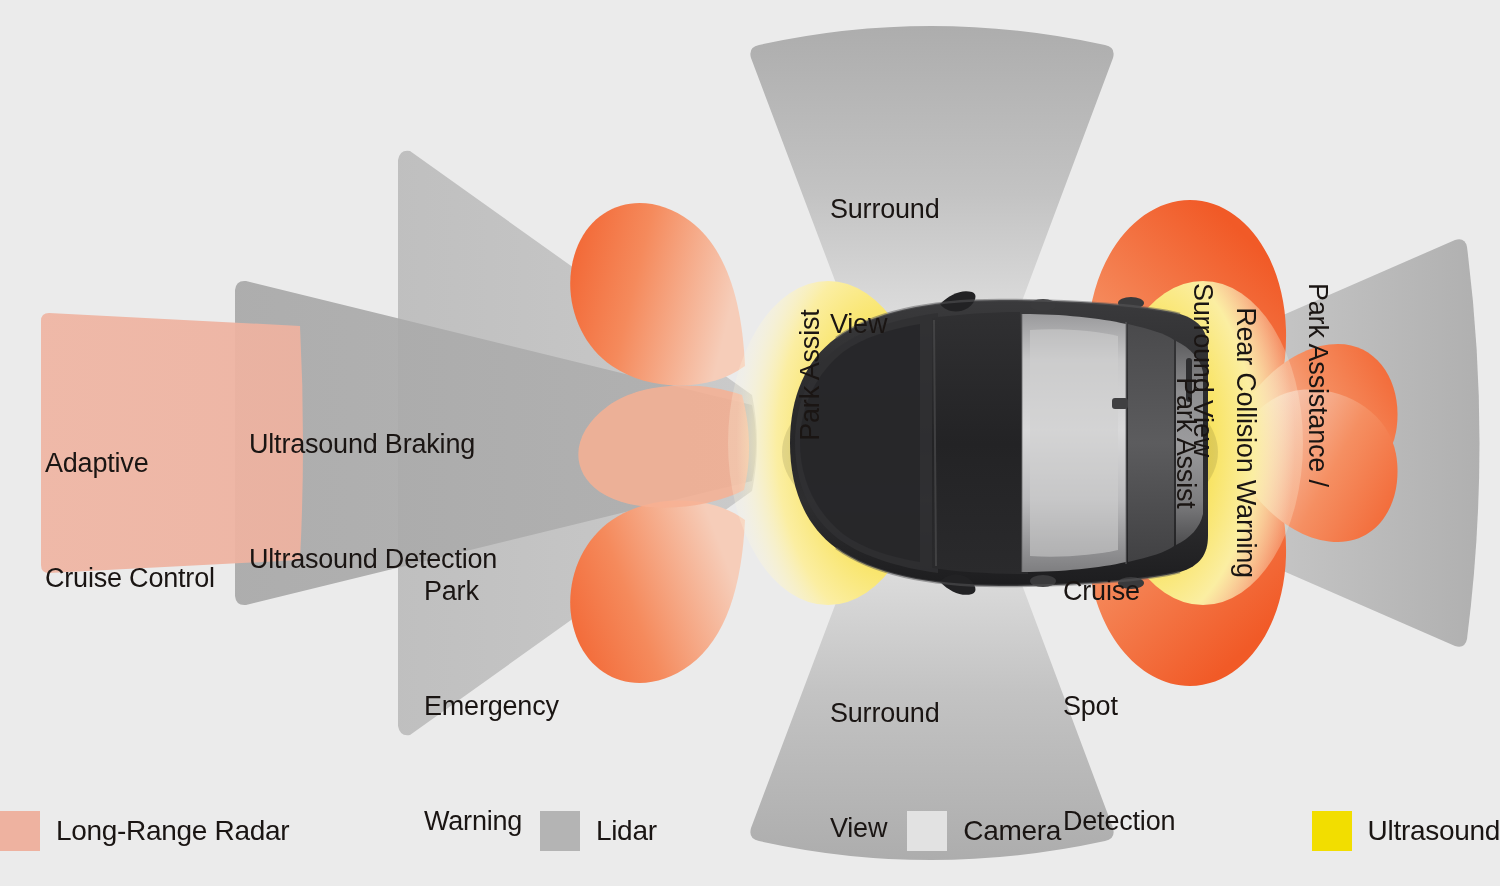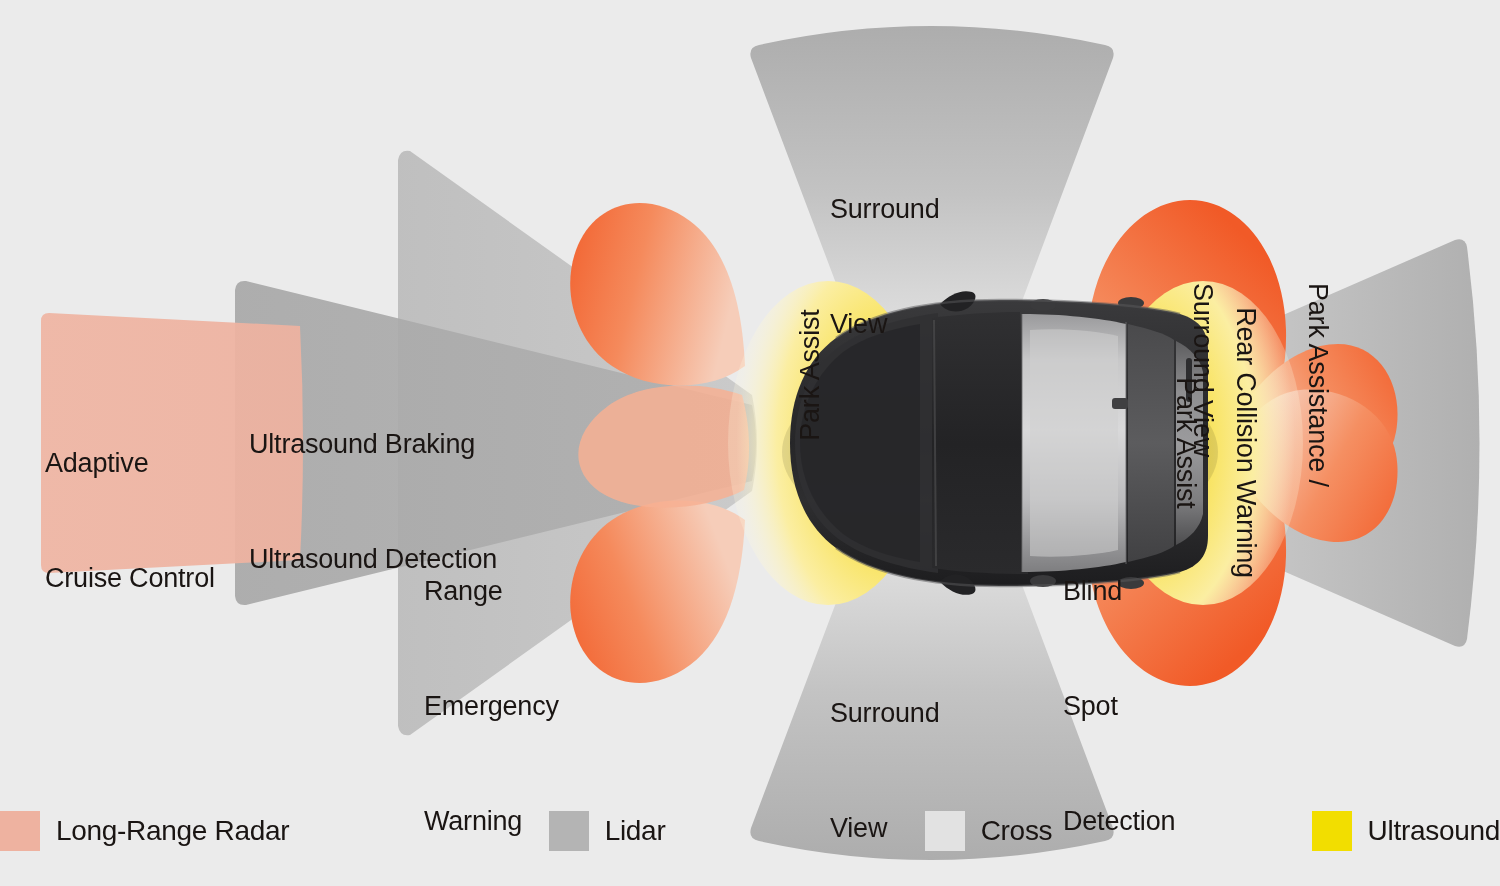--- a/index.html
+++ b/index.html
@@ -334,42 +334,42 @@
     <div>Cruise Control</div>
   </div>
 
   <div class="lbl l" style="left:249px; top:348px; width:250px;">
     <div>Ultrasound Braking</div>
     <div>Ultrasound Detection</div>
   </div>
 
 
   <div class="lbl c" style="left:424px; top:495px; width:150px;">
-    <div>Range</div>
+    <div>Park</div>
     <div>Emergency</div>
     <div>Warning</div>
   </div>
 
 
   <div class="lbl vert-ccw" style="left:753px; top:470px;">
     <span>Park Assist</span>
   </div>
 
   <div class="lbl c" style="left:830px; top:113px; width:200px;">
     <div>Surround</div>
     <div>View</div>
   </div>
 
   <div class="lbl c" style="left:830px; top:617px; width:200px;">
     <div>Surround</div>
     <div>View</div>
   </div>
 
   <div class="lbl c" style="left:1063px; top:495px; width:135px;">
-    <div>Blind</div>
+    <div>Cruise</div>
     <div>Spot</div>
     <div>Detection</div>
   </div>
 
   <div class="lbl vert-cw" style="left:1243px; top:348px;">
     <span>Park Assist</span>
   </div>
 
   <div class="lbl vert-cw" style="left:1303px; top:278px;">
     <span>Rear Collision Warning</span>
@@ -384,21 +384,21 @@
     <div class="leg-item">
       <div class="leg-sw" style="background:#eeb2a0;"></div>
       <div class="leg-txt">Long-Range Radar</div>
     </div>
     <div class="leg-item">
       <div class="leg-sw" style="background:#b4b4b4;"></div>
       <div class="leg-txt">Lidar</div>
     </div>
     <div class="leg-item">
       <div class="leg-sw" style="background:#e2e2e2;"></div>
-      <div class="leg-txt">Cross</div>
+      <div class="leg-txt">Camera</div>
     </div>
     <div class="leg-item">
       <div class="leg-sw" style="background:#f2de00;"></div>
       <div class="leg-txt">Ultrasound</div>
     </div>
   </div>
 
 </div>
 
 </body></html>

